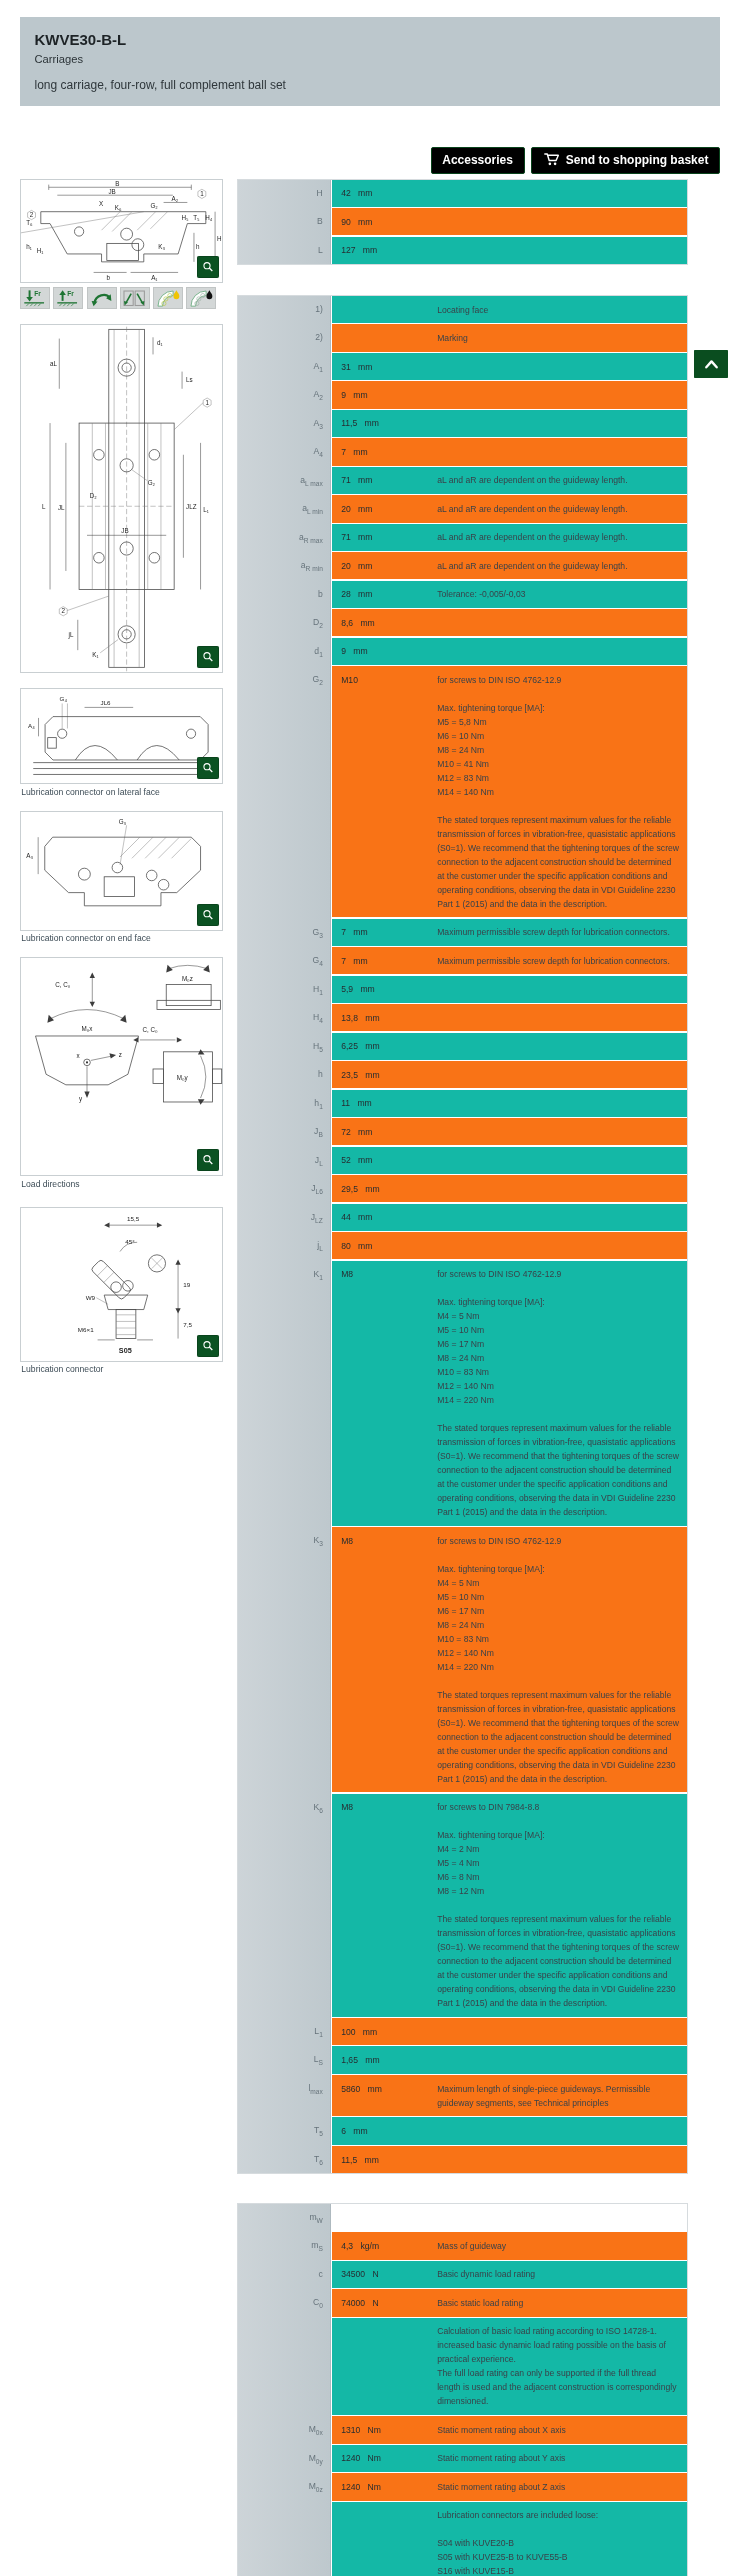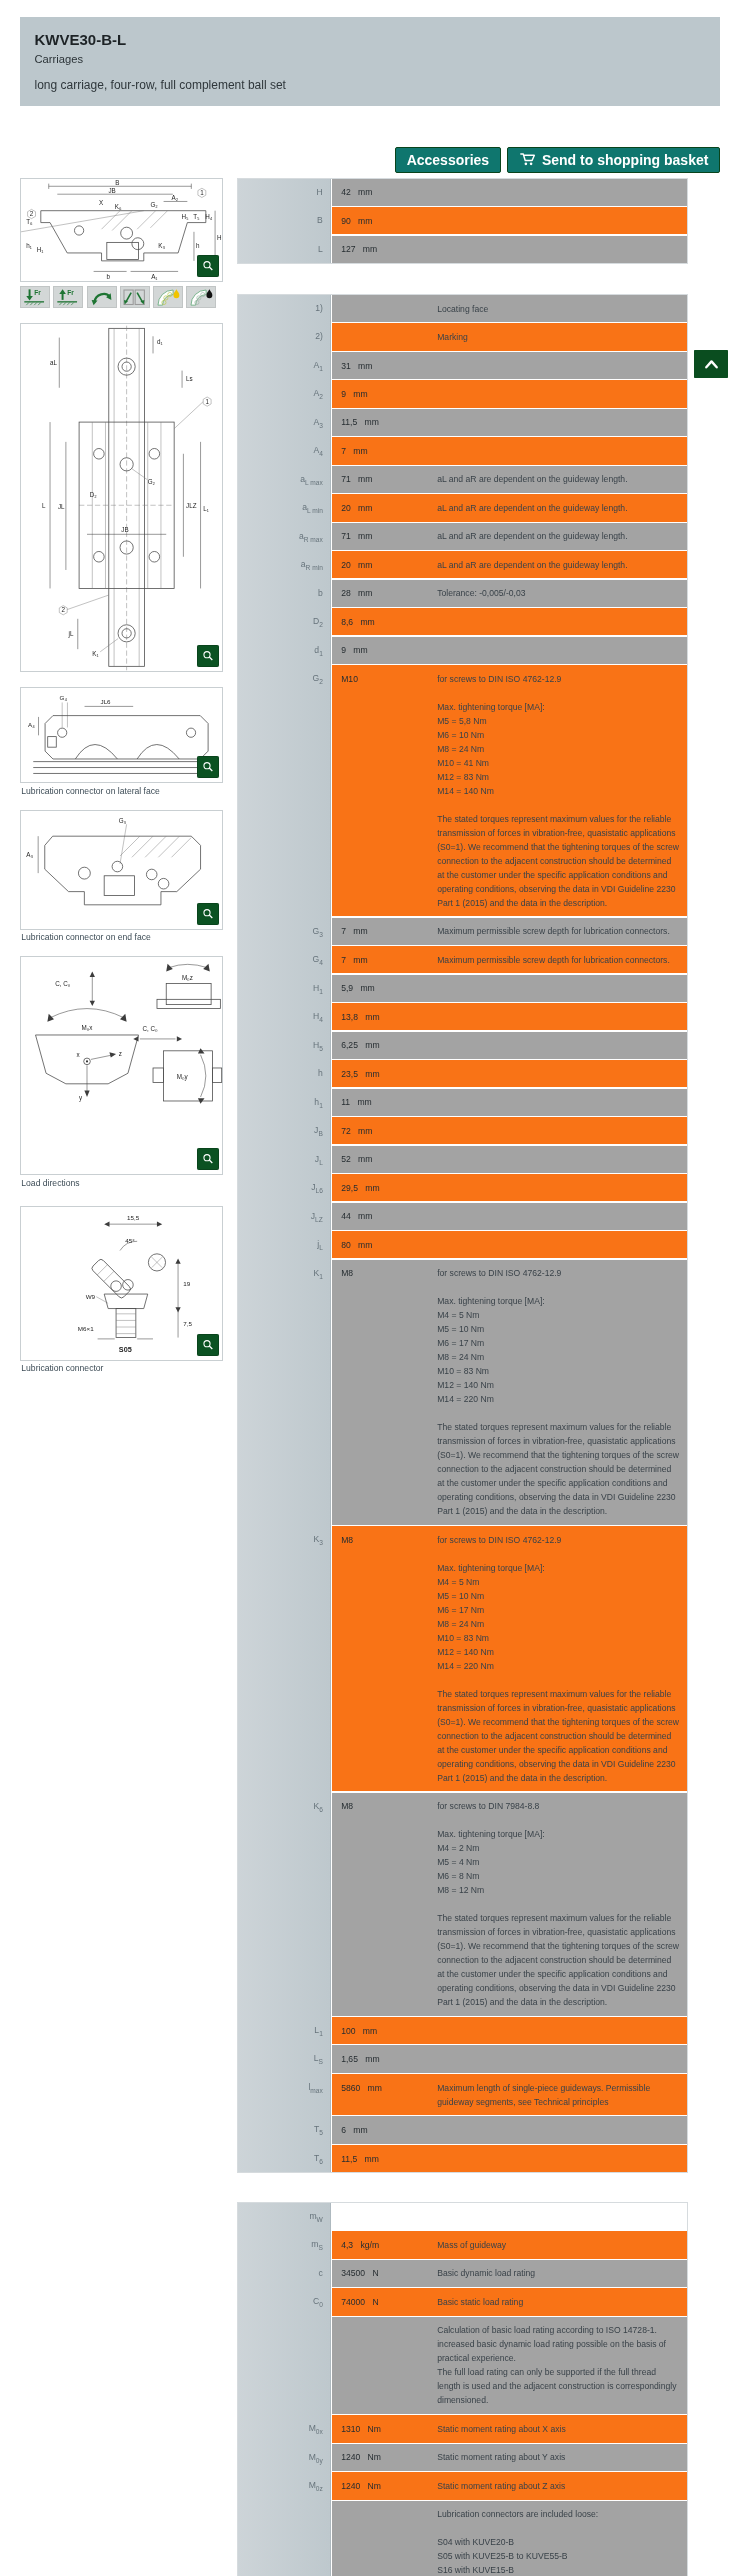--- a/index.html
+++ b/index.html
@@ -7,22 +7,22 @@
   .page{position:relative;width:740px;min-height:2576px;padding-top:16.5px;box-sizing:border-box;}
 
   
   .hdr{margin:0 20px;background:#bcc7cc;height:89px;box-sizing:border-box;padding:14.5px 14.5px 0;}
   .hdr .title{font-size:15px;font-weight:bold;color:#1d2326;margin:0;}
   .hdr .subtitle{font-size:11.2px;color:#2b3337;margin:4.6px 0 0;font-weight:normal;}
   .hdr .desc{font-size:12px;color:#2f373b;margin:13.2px 0 0;}
 
   
   .actions{margin:41px 20px 0;display:flex;justify-content:flex-end;gap:6.6px;}
-  .btn{background:#0f766e;border:0.7px solid #09441c;border-radius:2px;color:#fff;
-       font-size:14px;font-weight:bold;font-family:inherit;padding:4.6px 10.6px;display:flex;
+  .btn{background:#000000;border:0.7px solid #09441c;border-radius:2px;color:#fff;
+       font-size:12px;font-weight:bold;font-family:inherit;padding:4.6px 10.6px;display:flex;
        align-items:center;gap:6px;cursor:pointer;line-height:12px;}
 
   
   .main{position:relative;margin:4.6px 20px 0;}
   .leftcol{position:absolute;left:0;top:0;width:205px;height:1209px;}
   .fig{position:absolute;left:0;width:203px;background:#fff;border:0.7px solid #c9cfd2;box-sizing:border-box;}
   .fig svg{display:block;}
   .zoombtn{position:absolute;right:3.3px;bottom:3.3px;width:22px;height:22px;background:#0b5222;
            border:0.7px solid #09441c;border-radius:1.3px;display:flex;align-items:center;justify-content:center;padding:0;cursor:pointer;}
   .figcap{position:absolute;left:1.3px;width:202px;font-size:8.6px;color:#3d4c56;}
@@ -41,21 +41,21 @@
   .tables{margin-left:217px;width:451px;}
   .tbl{position:relative;background:#fff;border:0.7px solid #d6dbde;}
   .tbl::before{content:"";position:absolute;left:0;top:0;bottom:0;width:92px;
                background:linear-gradient(90deg,#cdd4d8,#bec8cd);border-right:1.3px solid #aeb9bf;}
   .row{position:relative;display:flex;margin-bottom:1.3px;min-height:27px;}
   .row:last-child{margin-bottom:0;}
   .lab{flex:0 0 94px;width:94px;box-sizing:border-box;text-align:right;
        padding:8px 9.2px 0 0;font-size:8.6px;color:#66737b;line-height:11.2px;}
   .lab sub{font-size:6.6px;}
   .body{flex:1;display:flex;box-sizing:border-box;padding:6.6px 8px 6.6px 9.2px;}
-  .row.w .body{background:#a3a3a3;}
+  .row.w .body{background:#14b8a6;}
   .row.a .body{background:#f97316;}
   .val{flex:0 0 96px;width:96px;font-size:8.6px;color:#262d31;line-height:14px;}
   .val .u{margin-left:7.3px;}
   .desc{flex:1;font-size:8.6px;color:#394249;line-height:14px;white-space:pre-line;}
   .gap1{height:30px;}
   .gap2{height:29px;}
 
   
   .scrolltop{position:absolute;left:694px;top:350px;width:34px;height:28px;background:#0a4d1f;
              border:none;border-radius:0.7px;display:flex;align-items:center;justify-content:center;cursor:pointer;}

